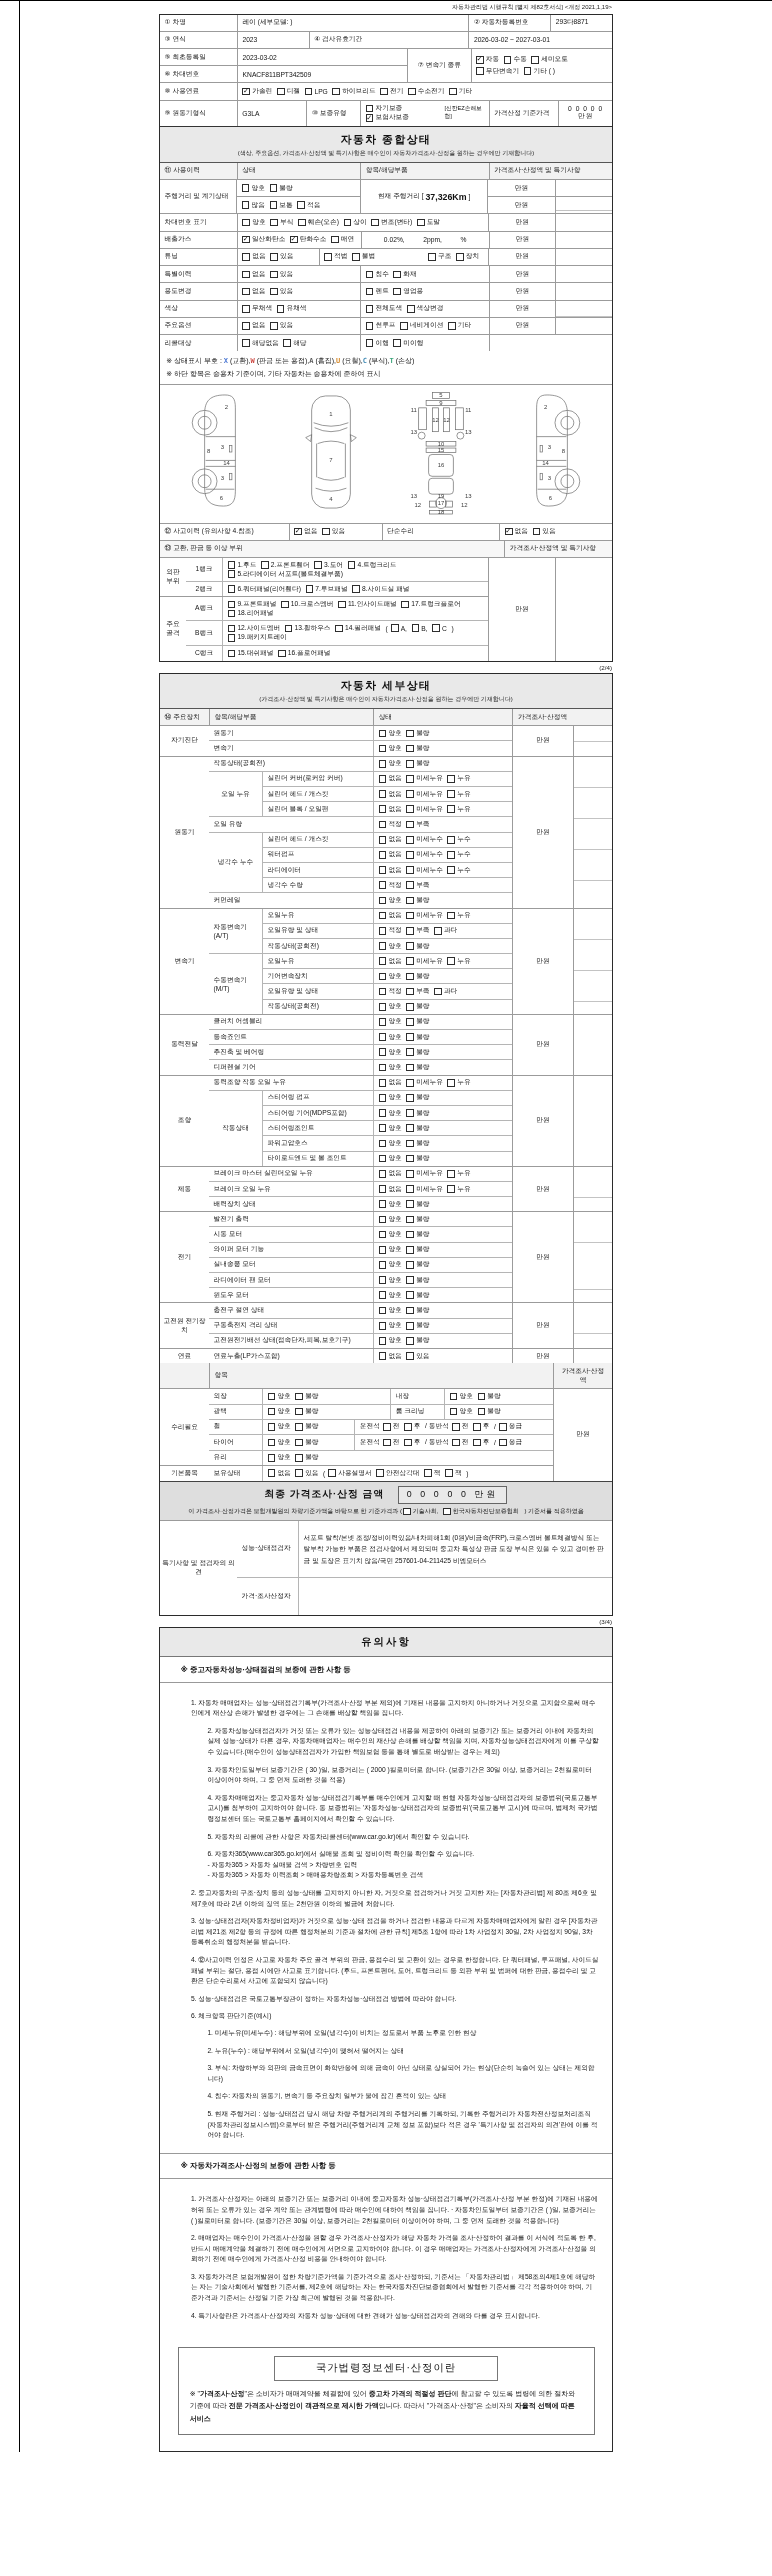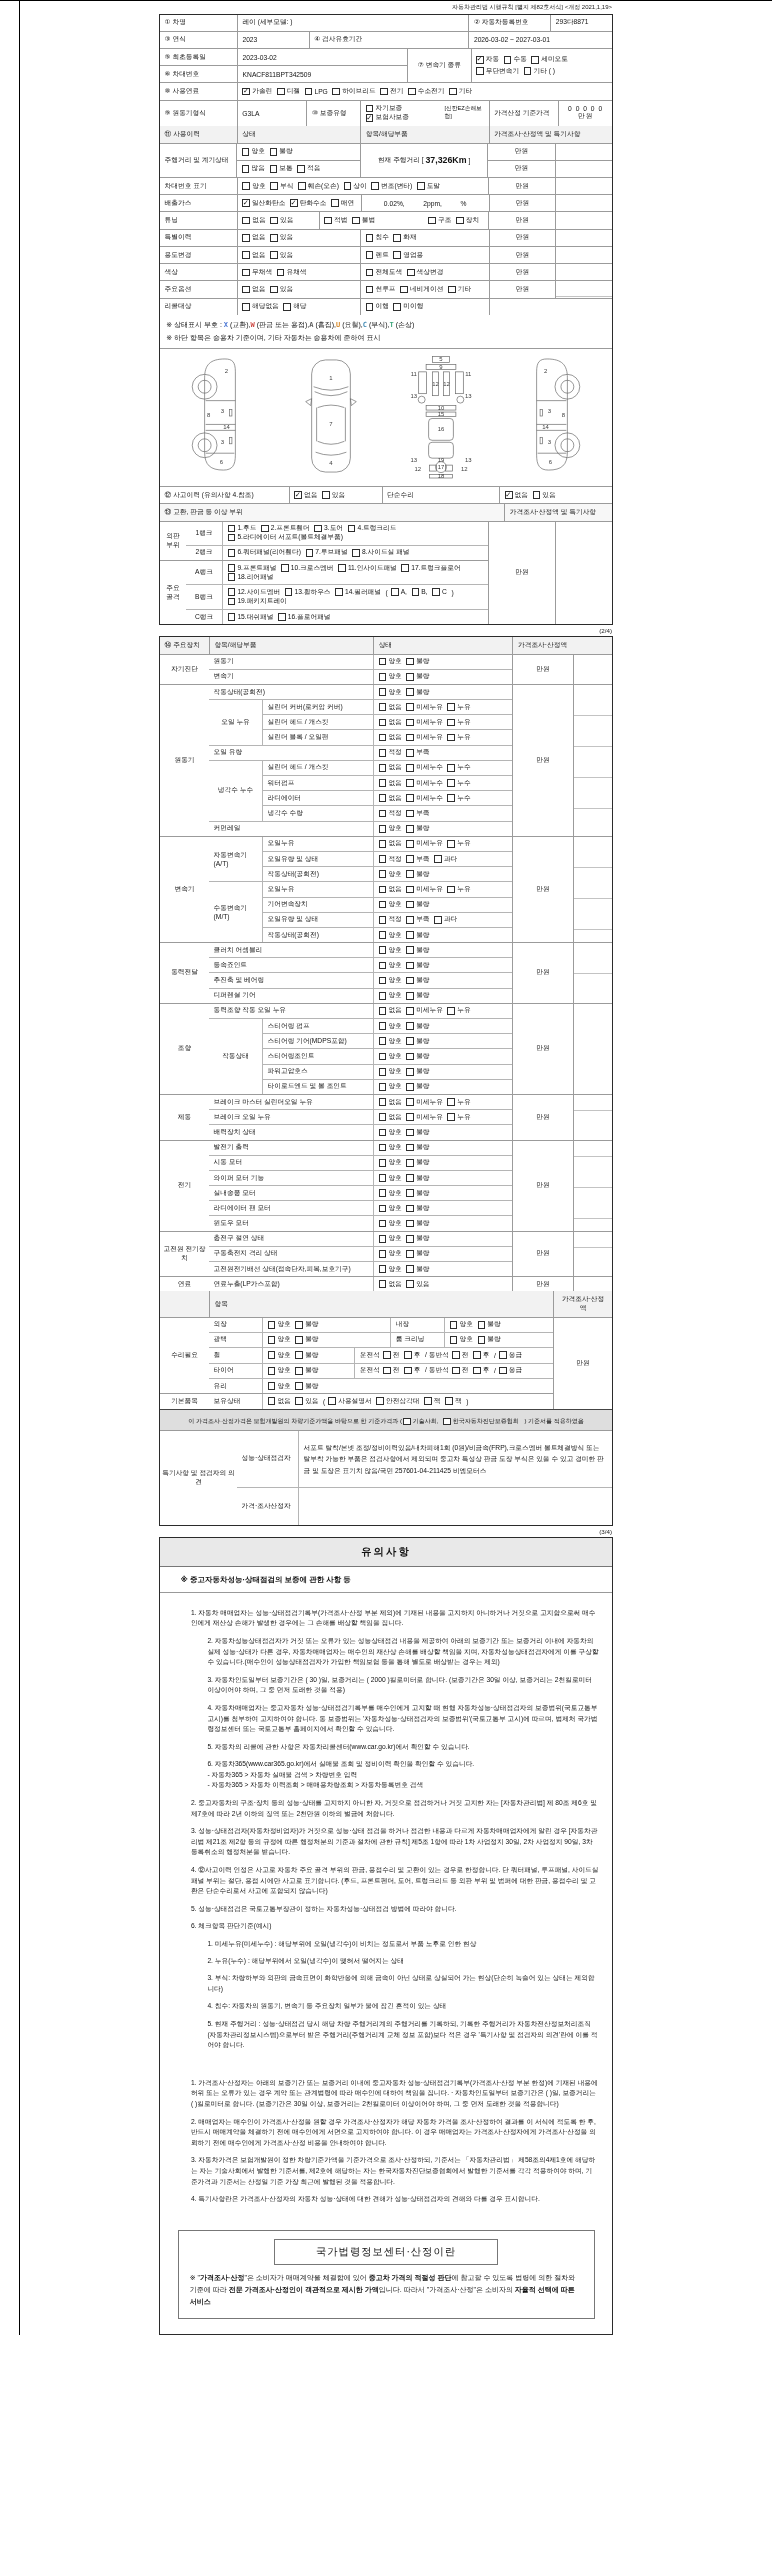--- a/index.html
+++ b/index.html
@@ -168,20 +168,24 @@
                 <span class="cb on"></span>
                 <span>보험사보증</span>
               </span></span>
           <span class="small">[신한EZ손해보험]</span>
         </div>
         <div class="c lab" style="width:70px">가격산정 기준가격</div>
         <div class="c cen" style="width:54px;letter-spacing:1px">0 0 0 0 0 만원</div>
       </div>
     </div>
 
+    <div class="sec-title">
+      <h2>자동차 종합상태</h2>
+      <p>(색상, 주요옵션, 가격조사·산정액 및 특기사항은 매수인이 자동차가격조사·산정을 원하는 경우에만 기재합니다)</p>
+    </div>
 
     <div class="tbl">
       <div class="r" style="border-top:none;background:#f2f2f2">
         <div class="c" style="width:77px">⑪ 사용이력</div>
         <div class="c" style="width:124px">상태</div>
         <div class="c" style="width:129px">항목/해당부품</div>
         <div class="c" style="width:124px">가격조사·산정액 및 특기사항</div>
       </div>
       <div class="grow">
         <div class="gl" style="width:77px;justify-content:flex-start;padding-left:4.6px;text-align:left">주행거리 및 계기상태</div>
@@ -703,20 +707,24 @@
           </div>
         </div>
       </div>
       <div class="gwon" style="width:67px">만원</div>
       <div class="gblank" style="width:57px"></div>
     </div>
   </div>
   <div class="marker">(2/4)</div>
 
   <div class="box">
+    <div class="sec-title" style="border-top:none">
+      <h2>자동차 세부상태</h2>
+      <p>(가격조사·산정액 및 특기사항은 매수인이 자동차가격조사·산정을 원하는 경우에만 기재합니다)</p>
+    </div>
     <div class="tbl">
       <div class="r" style="border-top:none;background:#f2f2f2">
         <div class="c" style="width:49px">⑭ 주요장치</div>
         <div class="c" style="width:165px">항목/해당부품</div>
         <div class="c" style="width:140px">상태</div>
         <div class="c" style="width:100px">가격조사·산정액</div>
       </div>
 
       <div class="grow">
         <div class="gl" style="width:49px">자기진단</div>
@@ -1588,20 +1596,24 @@
                   </span></span>
               <span>)</span>
             </div>
           </div>
         </div>
         <div class="gwon" style="width:59px">만원</div>
       </div>
     </div>
 
     <div class="final">
+      <div class="final-top">
+        <span class="fl">최종 가격조사·산정 금액</span>
+        <span class="fv">0  0  0  0  0 만원</span>
+      </div>
       <div class="fn">
         <span>이 가격조사·산정가격은 보험개발원의 차량기준가액을 바탕으로 한 기준가격과 (</span>
         <span><span class="opt">
               <span class="cb"></span>
               <span>기술사회,</span>
             </span><span class="opt">
               <span class="cb"></span>
               <span>한국자동차진단보증협회</span>
             </span></span>
         <span>) 기준서를 적용하였음</span>
@@ -1640,20 +1652,21 @@
       <p class="ni">3.  성능·상태점검자(자동차정비업자)가 거짓으로 성능·상태 점검을 하거나 점검한 내용과 다르게 자동차매매업자에게 알린 경우 [자동차관리법 제21조 제2항 등의 규정에 따른 행정처분의 기준과 절차에 관한 규칙] 제5조 1항에 따라 1차 사업정지 30일, 2차 사업정지 90일, 3차 등록취소의 행정처분을 받습니다.</p>
       <p class="ni">4.  ⑫사고이력 인정은 사고로 자동차 주요 골격 부위의 판금, 용접수리 및 교환이 있는 경우로 한정합니다. 단 쿼터패널, 루프패널, 사이드실패널 부위는 절단, 용접 시에만 사고로 표기합니다. (후드, 프론트펜더, 도어, 트렁크리드 등 외판 부위 및 범퍼에 대한 판금, 용접수리 및 교환은 단순수리로서 사고에 포함되지 않습니다)</p>
       <p class="ni">5.  성능·상태점검은 국토교통부장관이 정하는 자동차성능·상태점검 방법에 따라야 합니다.</p>
       <p class="ni">6.  체크항목 판단기준(예시)</p>
       <p class="ni sub">1.  미세누유(미세누수) : 해당부위에 오일(냉각수)이 비치는 정도로서 부품 노후로 인한 현상</p>
       <p class="ni sub">2.  누유(누수) : 해당부위에서 오일(냉각수)이 맺혀서 떨어지는 상태</p>
       <p class="ni sub">3.  부식: 차량하부와 외판의 금속표면이 화학반응에 의해 금속이 아닌 상태로 상실되어 가는 현상(단순히 녹슬어 있는 상태는 제외합니다)</p>
       <p class="ni sub">4.  침수: 자동차의 원동기, 변속기 등 주요장치 일부가 물에 잠긴 흔적이 있는 상태</p>
       <p class="ni sub">5.  현재 주행거리 : 성능·상태점검 당시 해당 차량 주행거리계의 주행거리를 기록하되, 기록한 주행거리가 자동차전산정보처리조직(자동차관리정보시스템)으로부터 받은 주행거리(주행거리계 교체 정보 포함)보다 적은 경우 '특기사항 및 점검자의 의견'란에 이를 적어야 합니다.</p>
     </div>
+    <div class="nsub" style="border-top:0.5px solid #999">※ 자동차가격조사·산정의 보증에 관한 사항 등</div>
     <div class="nbody">
       <p class="ni">1.  가격조사·산정자는 아래의 보증기간 또는 보증거리 이내에 중고자동차 성능·상태점검기록부(가격조사·산정 부분 한정)에 기재된 내용에 허위 또는 오류가 있는 경우 계약 또는 관계법령에 따라 매수인에 대하여 책임을 집니다.  ·  자동차인도일부터 보증기간은 (      )일, 보증거리는 (      )킬로미터로 합니다. (보증기간은 30일 이상, 보증거리는 2천킬로미터 이상이어야 하며, 그 중 먼저 도래한 것을 적용합니다)</p>
       <p class="ni">2.  매매업자는 매수인이 가격조사·산정을 원할 경우 가격조사·산정자가 해당 자동차 가격을 조사·산정하여 결과를 이 서식에 적도록 한 후, 반드시 매매계약을 체결하기 전에 매수인에게 서면으로 고지하여야 합니다. 이 경우 매매업자는 가격조사·산정자에게 가격조사·산정을 의뢰하기 전에 매수인에게 가격조사·산정 비용을 안내하여야 합니다.</p>
       <p class="ni">3.  자동차가격은 보험개발원이 정한 차량기준가액을 기준가격으로 조사·산정하되, 기준서는 「자동차관리법」 제58조의4제1호에 해당하는 자는 기술사회에서 발행한 기준서를, 제2호에 해당하는 자는 한국자동차진단보증협회에서 발행한 기준서를 각각 적용하여야 하며, 기준가격과 기준서는 산정일 기준 가장 최근에 발행된 것을 적용합니다.</p>
       <p class="ni">4.  특기사항란은 가격조사·산정자의 자동차 성능·상태에 대한 견해가 성능·상태점검자의 견해와 다를 경우 표시합니다.</p>
     </div>
     <div class="pbox">
       <div class="pbox-title">국가법령정보센터·산정이란</div>
       <div class="pbox-text">
         <span>※ "</span><span class="b">가격조사·산정</span><span>"은 소비자가 매매계약을 체결함에 있어 </span><span class="b">중고차 가격의 적절성 판단</span><span>에 참고할 수 있도록 법령에 의한 절차와 기준에 따라 </span><span class="b">전문 가격조사·산정인이 객관적으로 제시한 가액</span><span>입니다. 따라서 "가격조사·산정"은 소비자의 </span><span class="b">자율적 선택에 따른 서비스</span>

